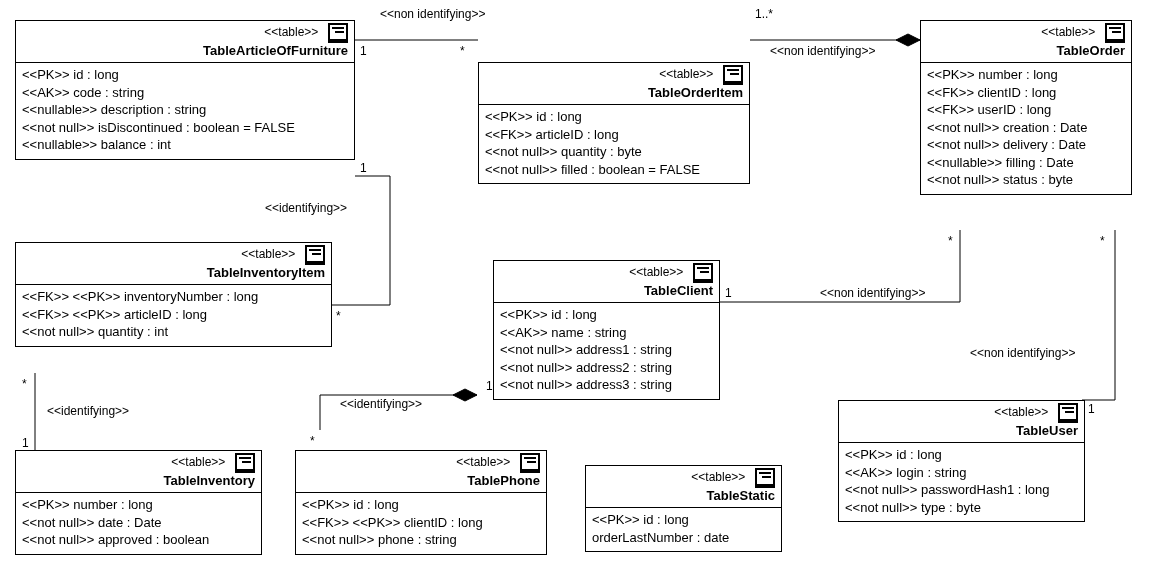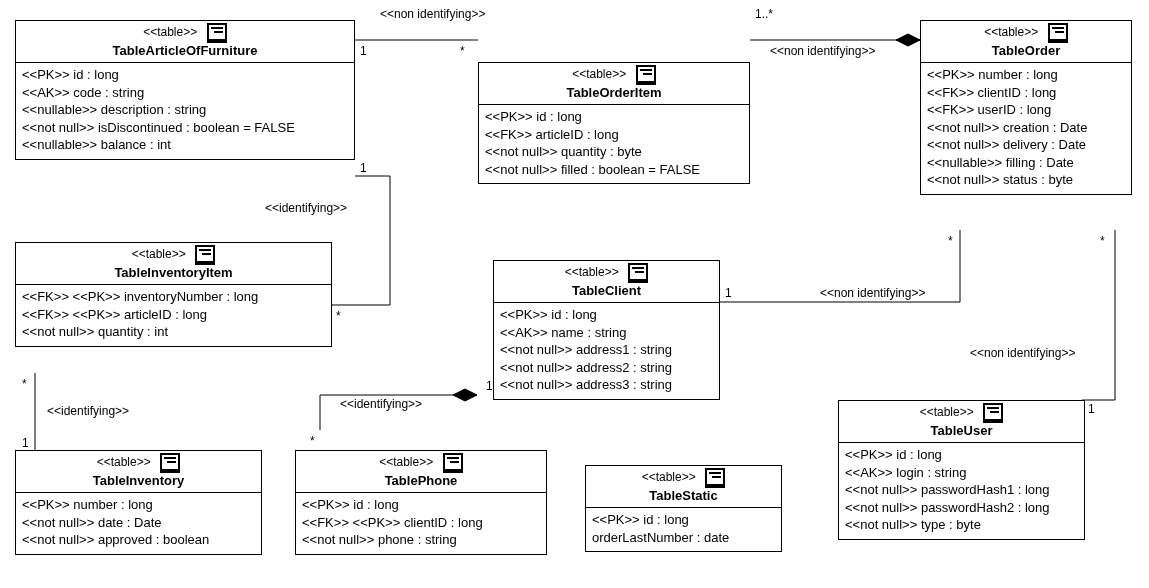--- a/index.html
+++ b/index.html
@@ -1,18 +1,18 @@
 <!DOCTYPE html>
 <html><head>
 <meta charset="utf-8">
 <style>
 body { margin:0; padding:0; font-family:Arial,Helvetica,sans-serif; font-size:13px; background:#fff; }
 .canvas { position:relative; width:973px; height:588px; background:#fff; }
 .tbl { position:absolute; border:1px solid #000; background:#fff; }
-.tbl .hdr { border-bottom:1px solid #000; text-align:center; padding:2px 6px 4px 6px; position:relative; }
+.tbl .hdr { border-bottom:1px solid #000; text-align:right; padding:2px 6px 4px 6px; position:relative; }
 .tbl .hdr .stereo { font-size:12px; }
 .tbl .hdr .name { font-weight:bold;margin-top:9px; }
 .ticon { display:inline-block; width:16px; height:14px; border:2px solid #000; border-bottom-width:4px; vertical-align:middle; margin-left:6px; position:relative; background:#fff; }
 .ticon::before { content:""; position:absolute; left:2px; right:2px; top:2px; height:2px; background:#000; }
 .ticon::after { content:""; position:absolute; left:2px; right:2px; top:6px; height:2px; background:#000; box-shadow: 3px 0 0 #fff inset; }
 .attrs { padding:3px 6px 5px 6px; }
 .attrs div { white-space:nowrap; line-height:1.35; }
 svg.conn { position:absolute; left:0; top:0; width:1149px; height:588px; pointer-events:none; }
 svg.conn text { font-family:Arial,Helvetica,sans-serif; font-size:12px; fill:#000; }
 svg.conn path, svg.conn line, svg.conn polyline { stroke:#000; fill:none; stroke-width:1; }
@@ -140,21 +140,20 @@
 <div class="tbl" style="left:838px; top:400px; width:245px;">
   <div class="hdr">
     <span class="stereo">&lt;&lt;table&gt;&gt;</span>
     <span class="ticon"></span><br>
     <span class="name">TableUser</span>
   </div>
   <div class="attrs">
     <div>&lt;&lt;PK&gt;&gt; id : long</div>
     <div>&lt;&lt;AK&gt;&gt; login : string</div>
     <div>&lt;&lt;not null&gt;&gt; passwordHash1 : long</div>
-    <div>&lt;&lt;not null&gt;&gt; passwordHash2 : long</div>
     <div>&lt;&lt;not null&gt;&gt; type : byte</div>
   </div>
 </div>
 
 <div class="tbl" style="left:15px; top:450px; width:245px;">
   <div class="hdr">
     <span class="stereo">&lt;&lt;table&gt;&gt;</span>
     <span class="ticon"></span><br>
     <span class="name">TableInventory</span>
   </div>

